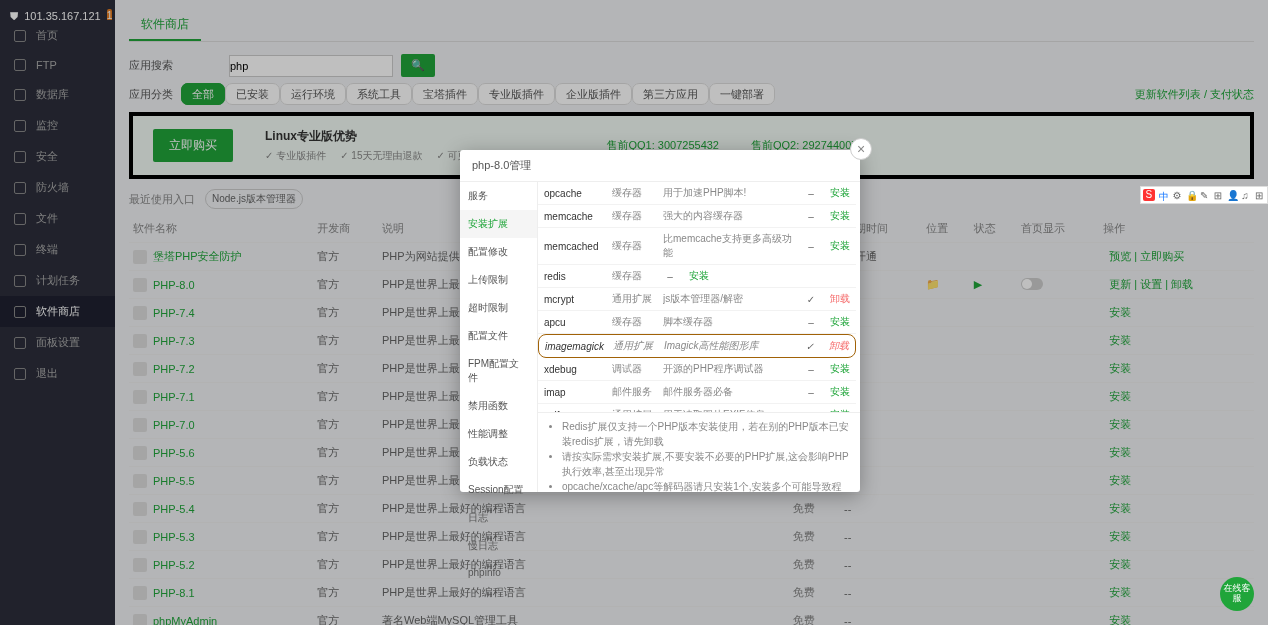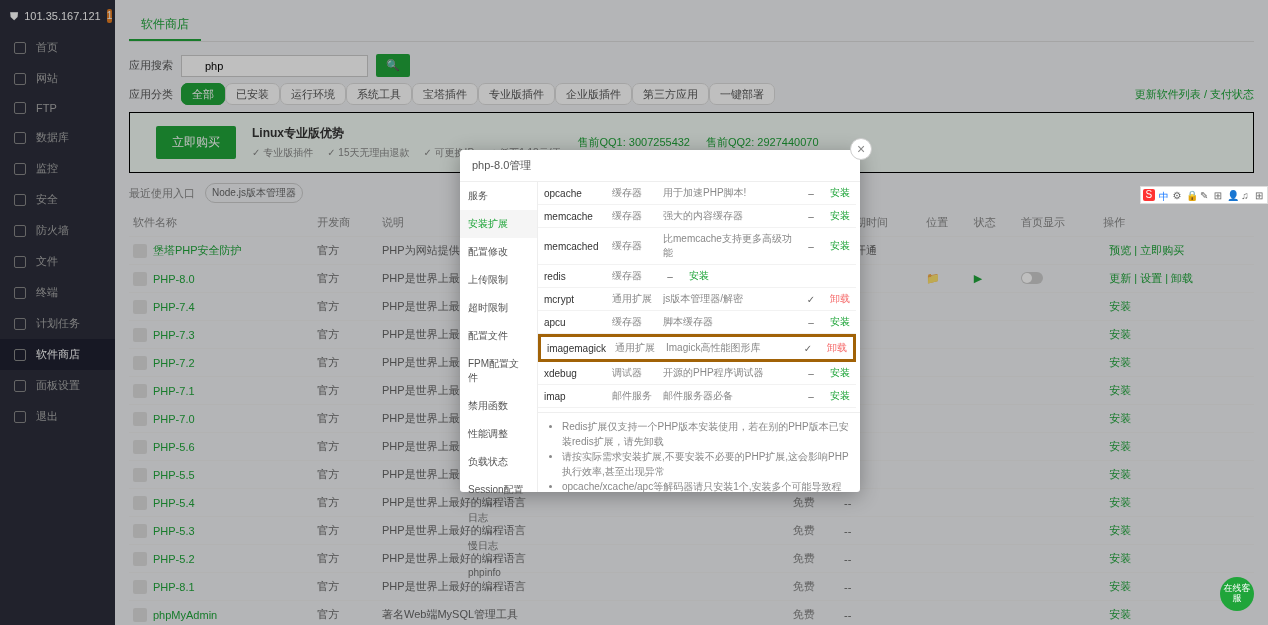--- a/index.html
+++ b/index.html
@@ -1,33 +1,33 @@
 <!DOCTYPE html>
 <html><head>
 <meta charset="utf-8">
 <style>
 * { margin: 0; padding: 0; box-sizing: border-box; font-family: "Microsoft YaHei", Arial, sans-serif; }
 body { background: #f0f2f5; font-size: 12px; color: #666; width: 1268px; height: 625px; overflow: hidden; position: relative; }
 .top-bar { position: absolute; top: 0; left: 0; height: 32px; width: 115px; background: #2c2e3b; color: #fff; display: flex; align-items: center; padding: 0 10px; font-size: 11px; gap: 6px; }
 .top-bar .dot { display:inline-block; width:14px; height:14px; background:#e67e22; border-radius:2px; text-align:center; line-height:14px; font-size:10px; }
-.sidebar { position: absolute; top: 32px; left: 0; width: 115px; bottom: 0; background: #2c2e3b; color: #aaa; }
+.sidebar { position: absolute; top: 20px; left: 0; width: 115px; bottom: 0; background: #2c2e3b; color: #aaa; }
 .sidebar .item { padding: 8px 14px; display:flex; align-items:center; gap:10px; font-size:11px; cursor:pointer; }
 .sidebar .item.active { background: #1f2130; color: #fff; }
 .sidebar .item .ico { width:12px; height:12px; border:1px solid #888; border-radius:2px; }
 .main { position: absolute; left: 115px; top: 0; right: 0; bottom: 0; padding: 10px 14px; overflow: hidden; }
 .tab-row { border-bottom: 1px solid #ddd; margin-bottom: 12px; }
 .tab-row span { display:inline-block; padding: 6px 12px; color: #20a53a; border-bottom: 2px solid #20a53a; font-size: 12px; }
 .search-row, .cat-row { display:flex; align-items:center; gap:8px; margin-bottom:10px; font-size:11px; }
 .search-row label, .cat-row label { color:#555; }
-input.search { border:1px solid #ccc; padding: 4px 23px; width: 187px; font-size:11px; }
+input.search { border:1px solid #ccc; padding: 4px 0; width: 164px; font-size:11px;margin-left:48px; }
 .btn-green { background:#20a53a; color:#fff; border:none; padding:5px 10px; border-radius:2px; cursor:pointer; font-size:11px; }
 .cat-row .pill { background:#fff; border:1px solid #ddd; padding:4px 10px; border-radius:7px; cursor:pointer; font-size:11px; color:#555; }
 .cat-row .pill.sel { background:#20a53a; border-color:#20a53a; color:#fff; }
 .status-link { color:#20a53a; float:right; font-size:11px; }
-.promo { background:#f2faf4; border:1px solid #000000; padding:12px 26px; display:flex; align-items:center; gap:16px; margin-bottom:10px; }
+.promo { background:#f2faf4; border:4px solid #000000; padding:12px 20px; display:flex; align-items:center; gap:32px; margin-bottom:10px; }
 .promo .buy { background:#20a53a; color:#fff; padding:8px 16px; border:none; border-radius:2px; font-size:12px; }
 .promo .title { font-weight:bold; color:#333; font-size:12px; }
 .promo .feat { color:#888; font-size:10px; display:flex; gap:14px; margin-top:4px; }
 .promo .q { color:#20a53a; font-size:11px; }
 .recent { color:#888; font-size:11px; margin-bottom:6px; display:flex; align-items:center; gap:10px;}
 .recent .tag { border:1px solid #ccc; padding:2px 6px; border-radius:10px; font-size:10px; color:#666; }
 table.soft { width:100%; border-collapse:collapse; font-size:11px; }
 table.soft th, table.soft td { text-align:left; padding:6px 4px; border-bottom:1px solid #eee; white-space:nowrap; overflow:hidden; text-overflow:ellipsis; }
 table.soft th { color:#888; font-weight:normal; }
 .name-cell { color:#20a53a; display:flex; gap:6px; align-items:center;}
@@ -49,45 +49,41 @@
 .modal .mnav div { padding:7px 8px; font-size:10px; color:#555; cursor:pointer; }
 .modal .mnav div.act { background:#f5f5f5; color:#20a53a; }
 .modal .mcontent { flex:1; position:relative; overflow:hidden;}
 .modal .mlist { overflow-y:auto; max-height:230px; padding-right:4px;}
 .modal .mrow { display:flex; align-items:center; padding:4px 6px; font-size:10px; border-bottom:1px solid #f2f2f2; gap:6px;}
 .modal .mrow .c1 { width:62px; color:#333; }
 .modal .mrow .c2 { width:45px; color:#888; }
 .modal .mrow .c3 { flex:1; color:#888; overflow:hidden; text-overflow:ellipsis;}
 .modal .mrow .c4 { width:14px; text-align:center; }
 .modal .mrow .c5 { width:26px; color:#20a53a; text-align:right;}
-.modal .mrow.hl { border:3px solid #a16207; border-radius:0; }
+.modal .mrow.hl { border:1px solid #a16207; border-radius:8px;font-style:italic; }
 .modal .mrow .c5.red { color:#f56c6c; }
 .modal .tips { font-size:10px; color:#888; padding:6px 10px; border-top:1px solid #eee;}
 .modal .tips li { list-style:disc; margin-left:14px; line-height:1.5;}
 .floatbtn { position:absolute; right:14px; bottom:14px; width:34px; height:34px; border-radius:50%; background:#20a53a; color:#fff; font-size:9px; display:flex; align-items:center; justify-content:center; text-align:center; line-height:1.1;}
 .sidetool { position:absolute; top:186px; right:0; background:#fff; border:1px solid #ddd; width:128px; height:18px; display:flex; align-items:center; justify-content:space-around; font-size:10px;}
 .sidetool span { width:10px; height:10px; border-radius:2px; }
 </style>
 </head>
 <body>
 
 <div class="top-bar">
   <span>⛊</span>
   <span>101.35.167.121</span>
   <span class="dot">1</span>
 </div>
 
 <div class="sidebar" id="sidebar">
     <div class="item">
       <span class="ico"></span>
       <span>首页</span>
-    </div>
-    <div class="item">
-      <span class="ico"></span>
-      <span>网站</span>
     </div>
     <div class="item">
       <span class="ico"></span>
       <span>FTP</span>
     </div>
     <div class="item">
       <span class="ico"></span>
       <span>数据库</span>
     </div>
     <div class="item">

